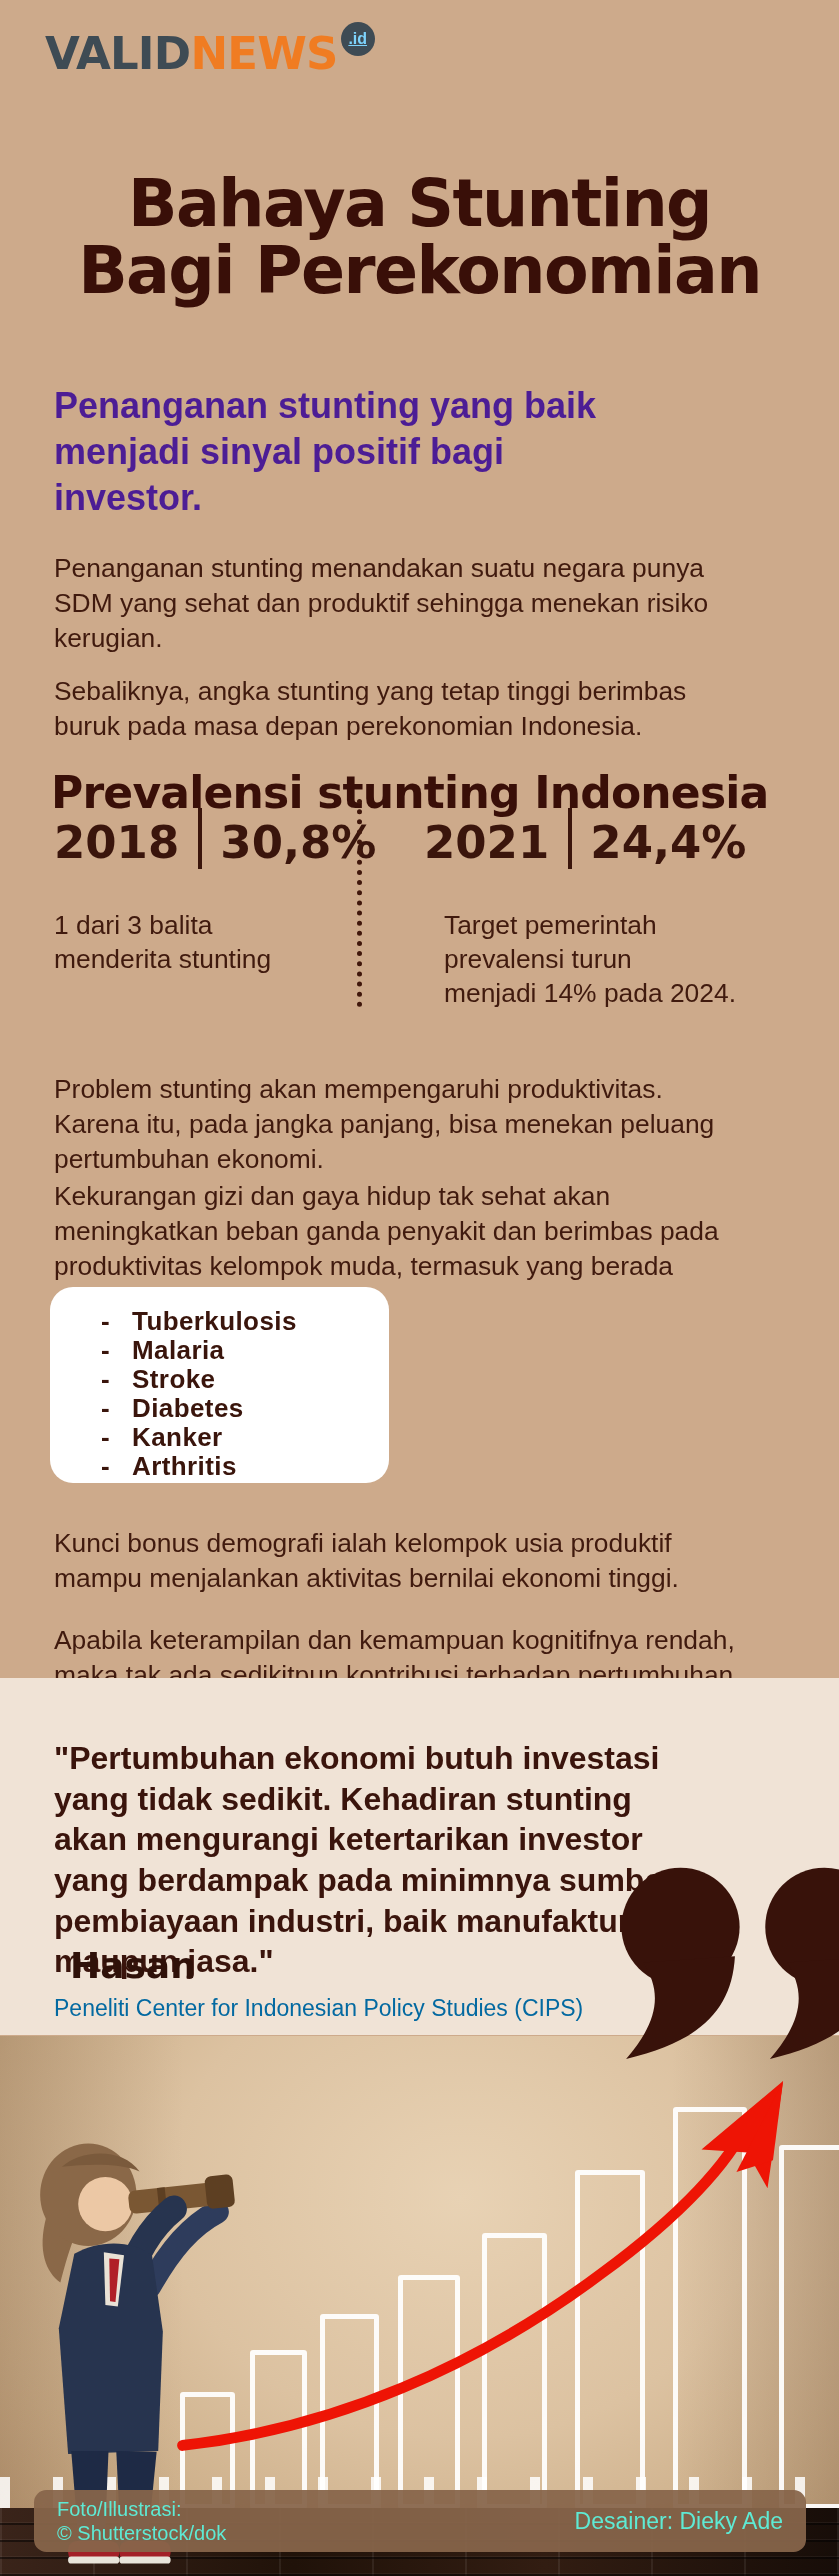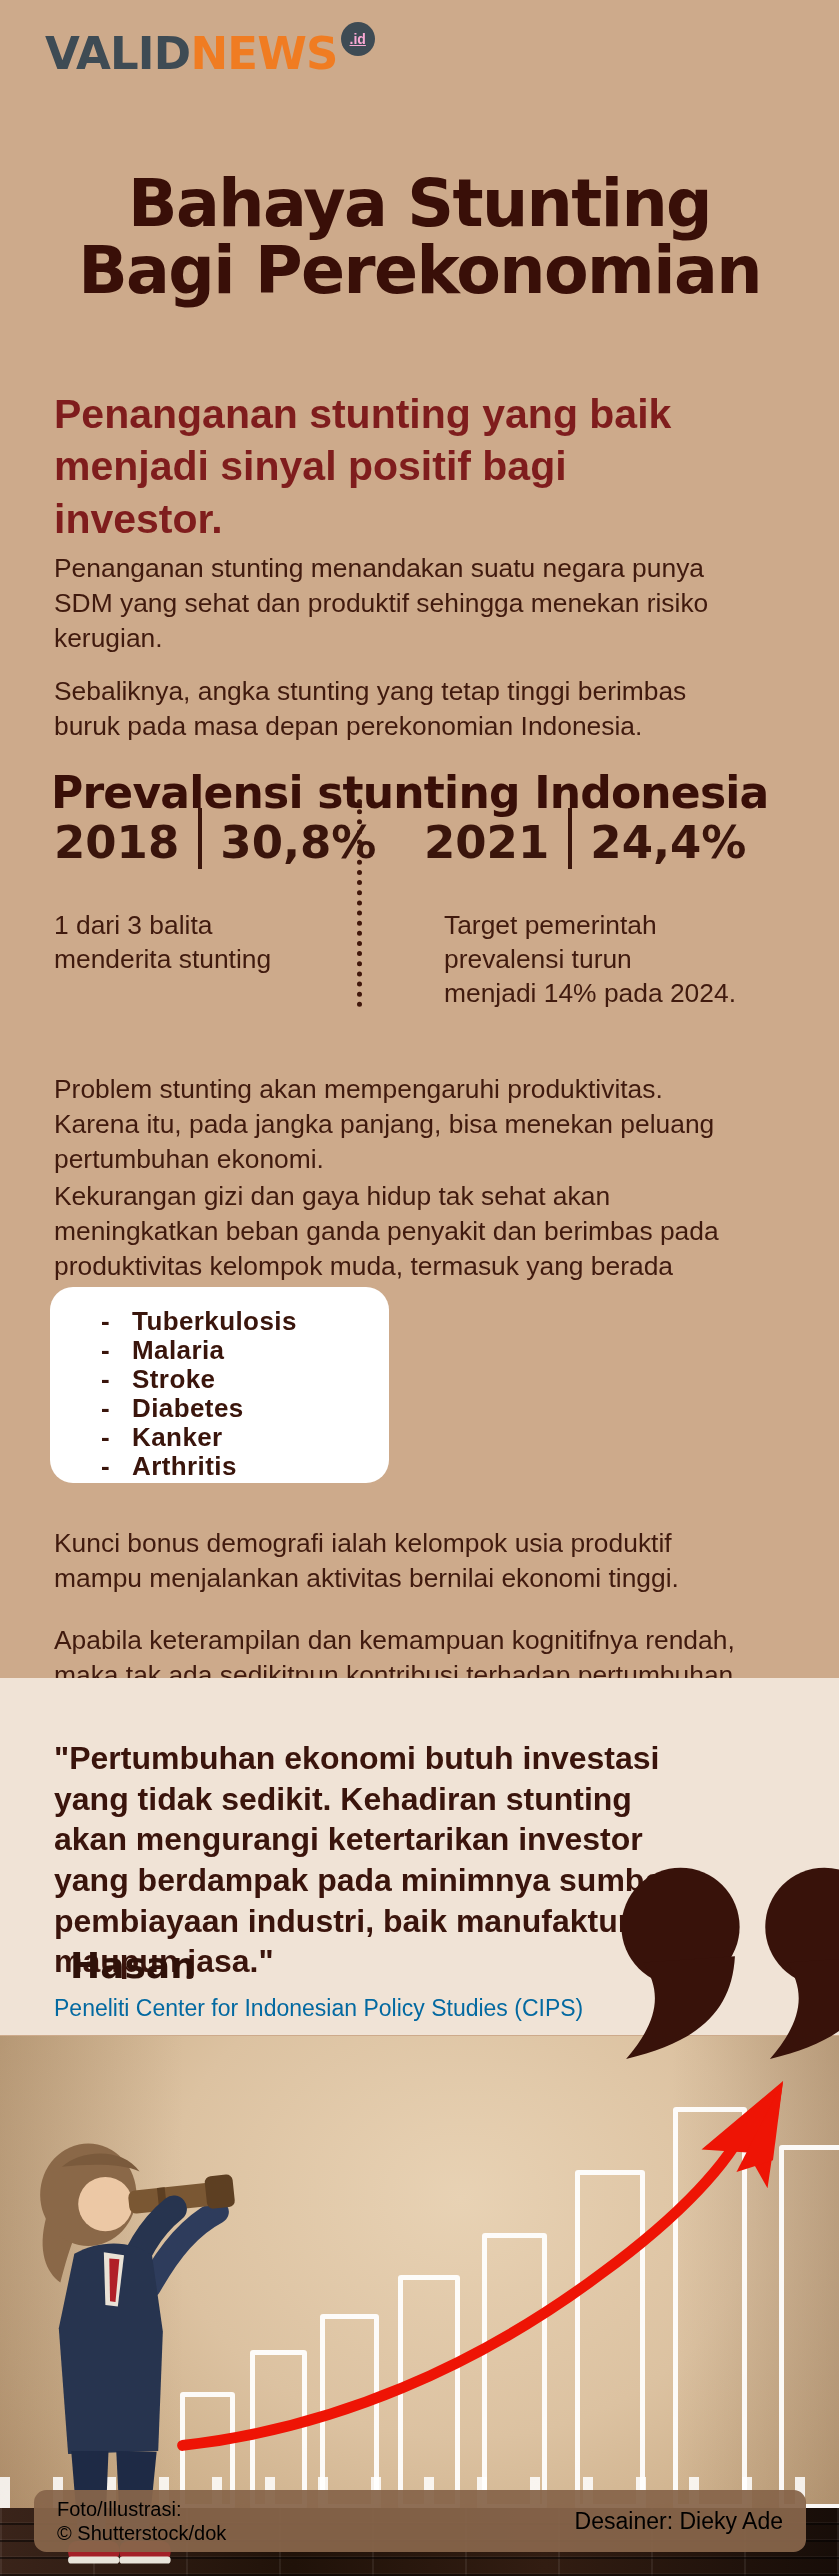--- a/index.html
+++ b/index.html
@@ -10,29 +10,29 @@
   }
   .abs{position:absolute;}
   .pre{white-space:pre-line;}
 
   
   .logo{top:31px;left:45px;display:flex;align-items:flex-start;}
   .logo-word{font-size:45px;font-weight:700;letter-spacing:-0.8px;line-height:1;
     font-family:"DejaVu Sans", sans-serif;}
   .logo-valid{color:#3e4b54;}
   .logo-news{color:#f07c22;}
-  .logo-badge{width:34px;height:34px;border-radius:50%;background:#3e4b54;color:#f9a8d4;
-    font-size:14px;font-weight:700;display:flex;align-items:center;justify-content:center;
+  .logo-badge{width:34px;height:34px;border-radius:50%;background:#3e4b54;color:#7dd3fc;
+    font-size:16px;font-weight:700;display:flex;align-items:center;justify-content:center;
     margin:-9.3px 0 0 3.1px;text-decoration:underline;}
 
   
   .page-title{top:126px;left:0;width:839px;text-align:center;
     font-size:65px;line-height:1.04;font-weight:800;letter-spacing:-1.6px;color:#390f08;
     font-family:"DejaVu Sans", sans-serif;}
-  .lede{top:347px;left:54px;font-size:41px;line-height:1.28;font-weight:700;color:#7f1d1d;}
+  .lede{top:347px;left:54px;font-size:36px;line-height:1.28;font-weight:700;color:#4c1d95;}
 
   
   .para{left:54px;width:699px;font-size:26.4px;line-height:1.32;font-weight:500;color:#401a0e;}
   .p1{top:525px;} .p2{top:648px;}
   .p3{top:1046px;} .p4{top:1153px;}
   .p5{top:1500px;} .p6{top:1579px;margin-top:44px;}
 
   
   .prev-heading{top:730px;left:51px;font-size:44px;font-weight:800;letter-spacing:-0.8px;color:#390f08;
     font-family:"DejaVu Sans", sans-serif;}
@@ -85,21 +85,21 @@
   .b6{left:575px;width:60px;height:329px;}
   .b7{left:673px;width:64px;height:392px;}
   .b8{left:779px;width:67px;height:354px;}
   .arrow-svg{position:absolute;inset:0;}
   .boy{position:absolute;left:6.2px;top:87px;}
 
   
   .credit-bar{position:absolute;left:34px;top:454px;width:772px;height:62px;
     background:rgba(135,101,74,0.94);border-radius:12.4px;z-index:8;
     display:flex;justify-content:space-between;align-items:center;
-    padding:0 23px;box-sizing:border-box;color:#000000;}
+    padding:0 23px;box-sizing:border-box;color:#5eead4;}
   .credit-left{font-size:20px;line-height:1.22;font-weight:500;}
   .credit-right{text-align:right;}
   .credit-source{font-size:20px;font-weight:700;line-height:1.2;}
   .credit-designer{font-size:23px;font-weight:500;line-height:1.25;}
 </style>
 </head>
 <body>
 
 <header class="abs logo">
   <span class="logo-word logo-valid">VALID</span>

